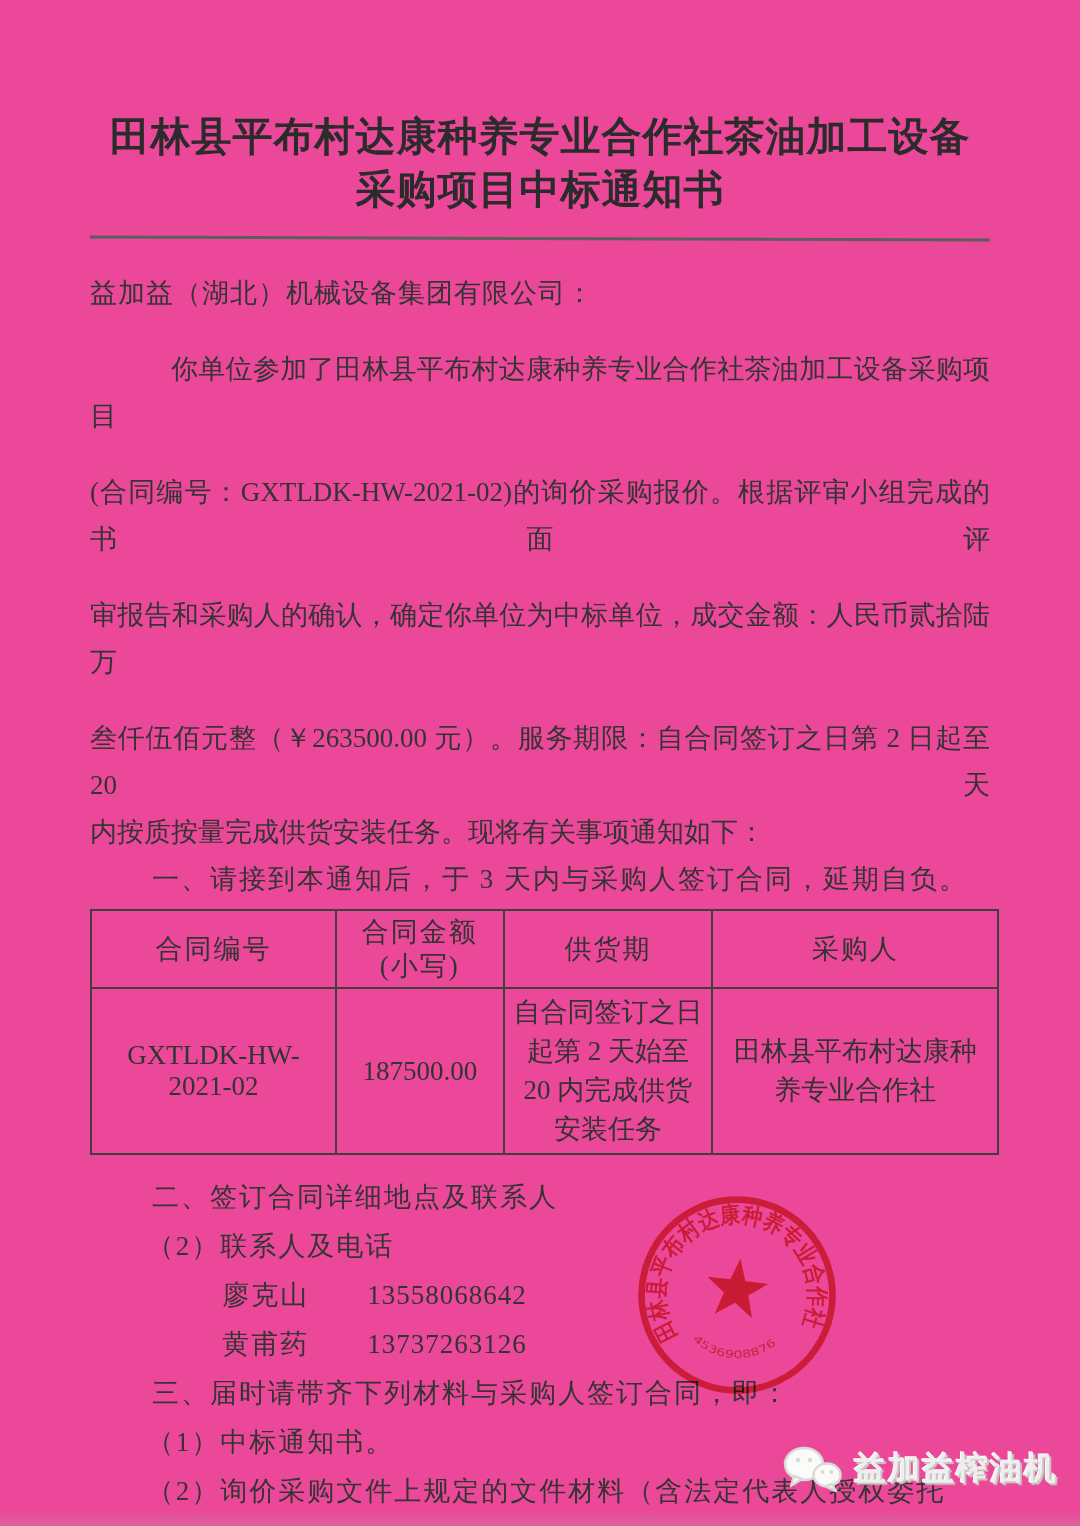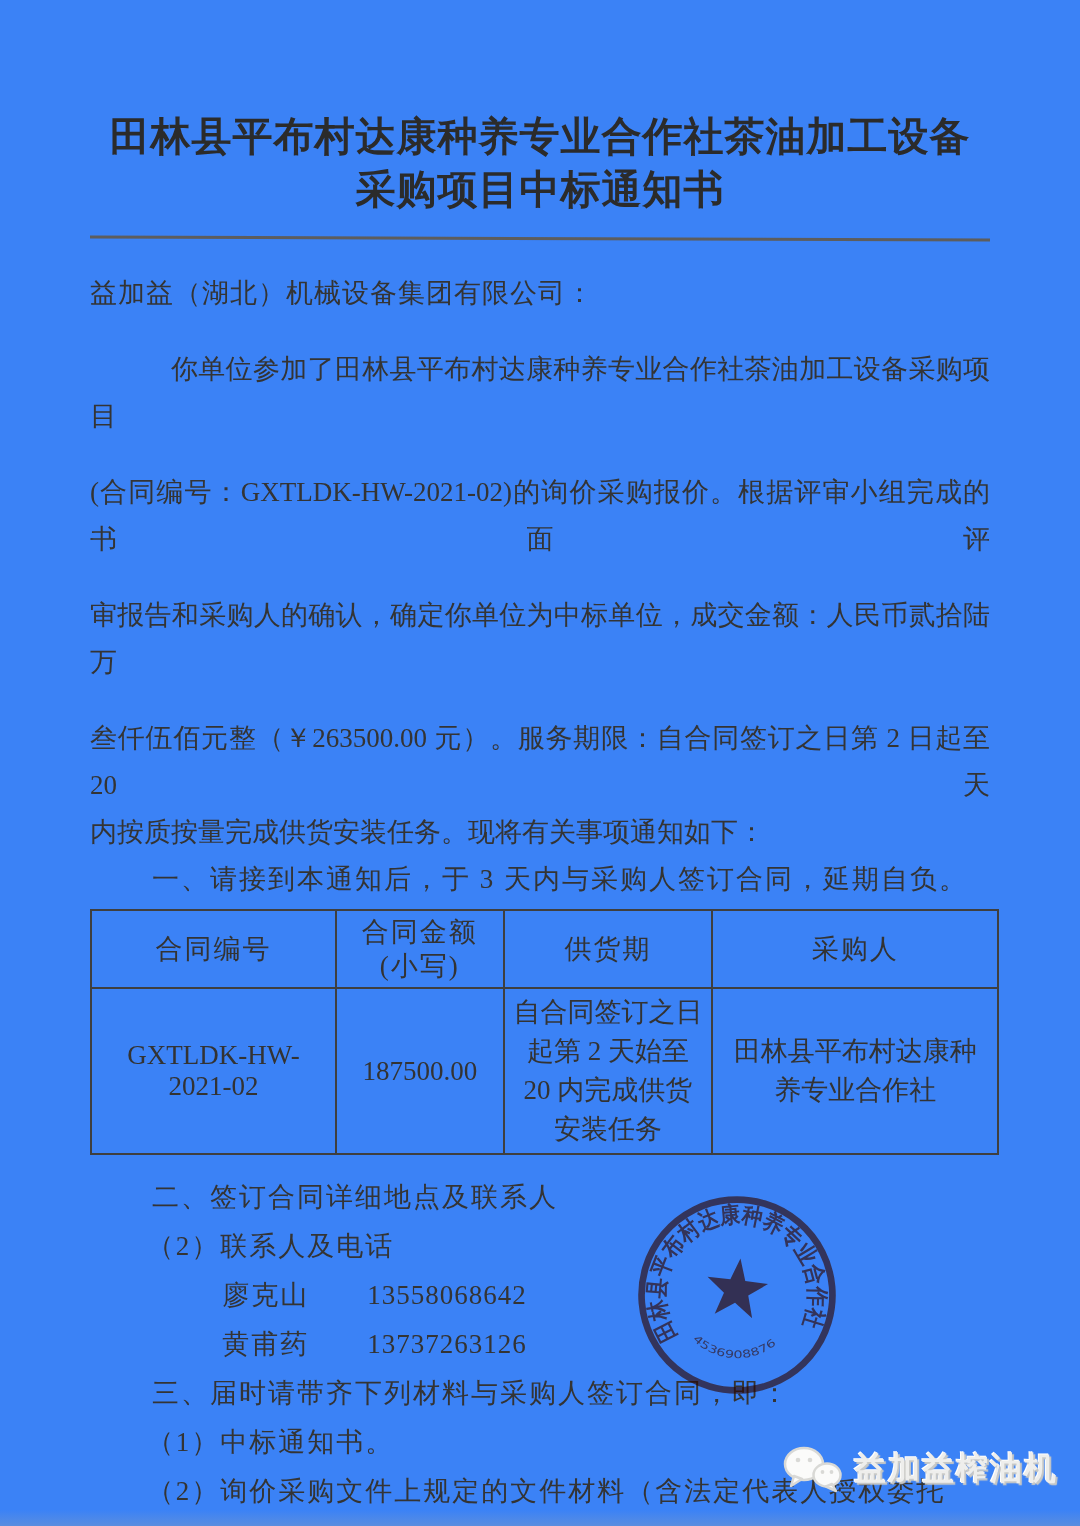--- a/index.html
+++ b/index.html
@@ -1,20 +1,20 @@
 <!DOCTYPE html>
 <html><head>
 <meta charset="utf-8">
 <style>
   html,body{margin:0;padding:0;background:#ffffff;}
   .page{
     position:relative;
     width:1080px;height:1526px;
     margin:0 auto;
-    background:#3b82f6;
+    background:#ec4899;
     overflow:hidden;
     font-family:"Liberation Serif","DejaVu Serif",serif;
     color:#3a3a3a;
     box-sizing:border-box;
   }
   
   .page::after{
     content:"";position:absolute;left:0;right:0;bottom:0;height:16px;
     background:linear-gradient(to top, rgba(170,170,165,.28), rgba(170,170,165,0));
     pointer-events:none;

